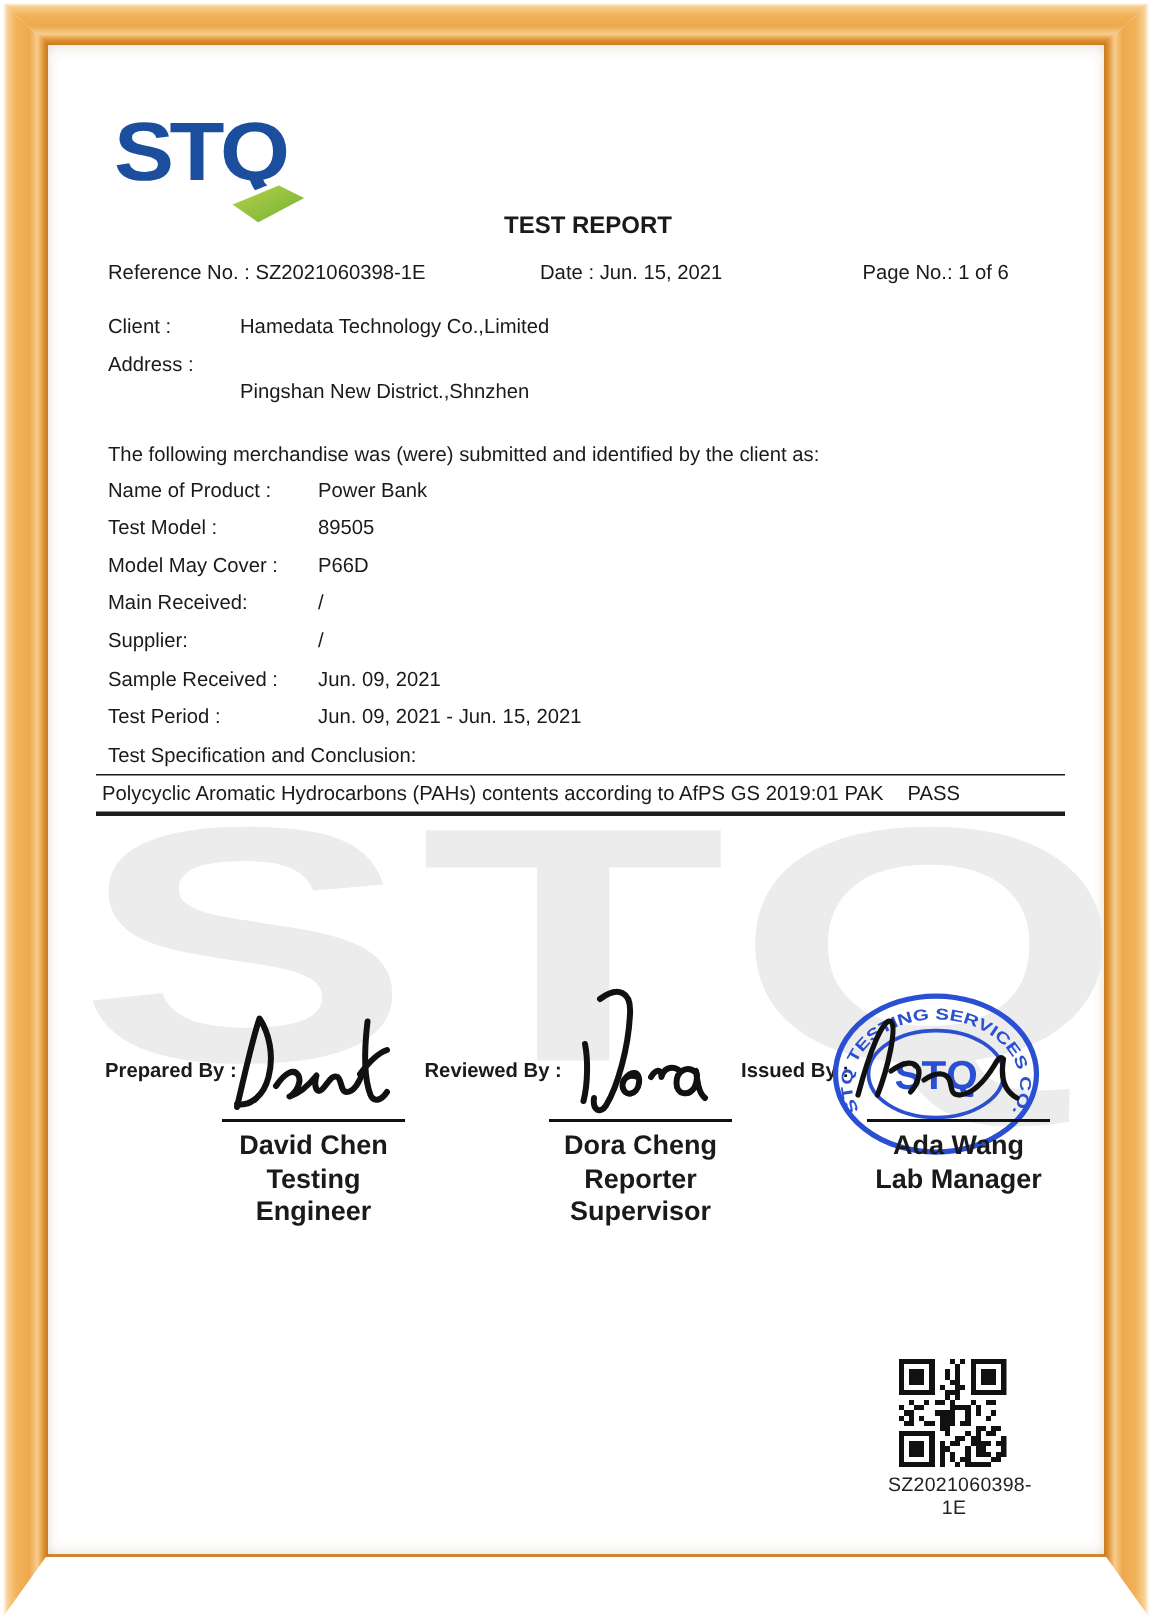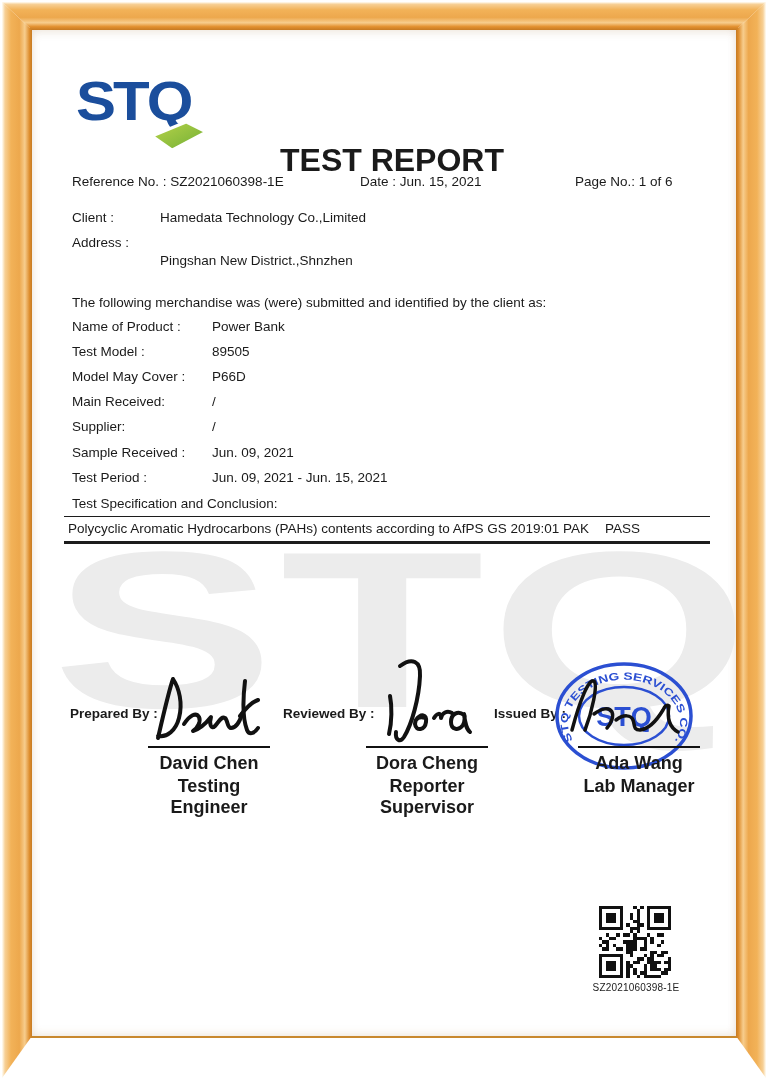--- a/index.html
+++ b/index.html
@@ -23,29 +23,29 @@
        outline:2px solid #c8882e;box-shadow:inset 0 3px 8px rgba(150,100,40,.12), inset 0 -3px 8px rgba(150,100,40,.10);}
   
   .content{position:absolute;inset:0;z-index:2;font-size:13.5px;}
   .abs{position:absolute;white-space:nowrap;}
   .watermark{position:absolute;left:52px;top:518px;z-index:0;
     font-weight:bold;font-size:235px;line-height:1;letter-spacing:4px;color:#ececec;
     transform:scale(1.42,.95);transform-origin:left top;user-select:none;}
   .logo-text{position:absolute;left:76px;top:74px;font-weight:bold;font-size:60px;line-height:60px;
     letter-spacing:-3px;color:#1b4e9c;transform:scaleY(.92);transform-origin:left top;z-index:2;}
   .logo-leaf{position:absolute;left:148px;top:120px;z-index:3;}
-  .title{position:absolute;left:16px;right:0;top:142px;text-align:center;font-weight:bold;font-size:32px;letter-spacing:0;}
+  .title{position:absolute;left:16px;right:0;top:142px;text-align:center;font-weight:bold;font-size:16px;letter-spacing:0;}
   .b{font-weight:bold;}
   .hline{position:absolute;background:#1c1c1c;}
   .sig-line{position:absolute;height:2px;background:#111;z-index:3;}
   .sig-name{position:absolute;width:130px;text-align:center;font-weight:bold;font-size:18px;z-index:3;}
   .sigsvg{position:absolute;z-index:4;}
   .stampsvg{position:absolute;left:552px;top:659px;z-index:2;}
   .qrwrap{position:absolute;left:599px;top:906px;z-index:2;}
-  .qrlabel{position:absolute;left:592px;top:982px;width:88px;text-align:center;font-size:10px;letter-spacing:.2px;color:#222;z-index:2;}
+  .qrlabel{position:absolute;left:592px;top:982px;width:88px;text-align:center;font-size:13px;letter-spacing:.2px;color:#222;z-index:2;}
 </style>
 </head>
 <body>
 
 <div class="page">
 
   <div class="fr fr-top"></div>
   <div class="fr fr-bottom"></div>
   <div class="fr fr-left"></div>
   <div class="fr fr-right"></div>

